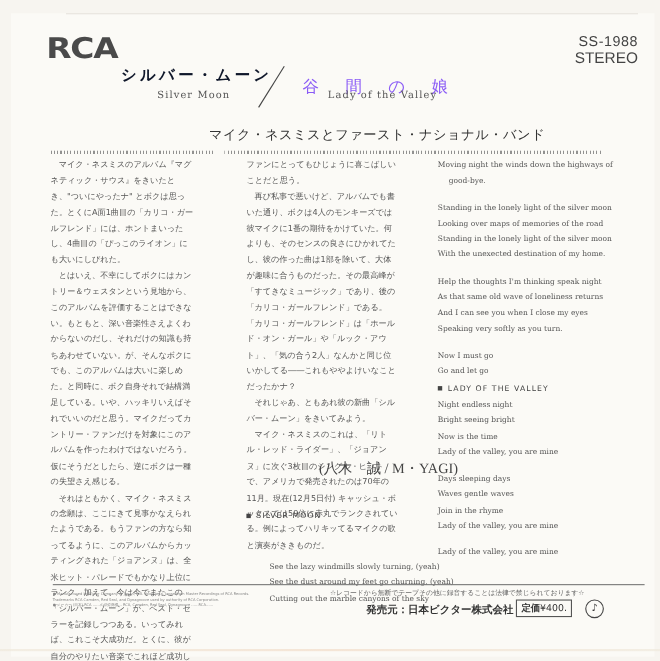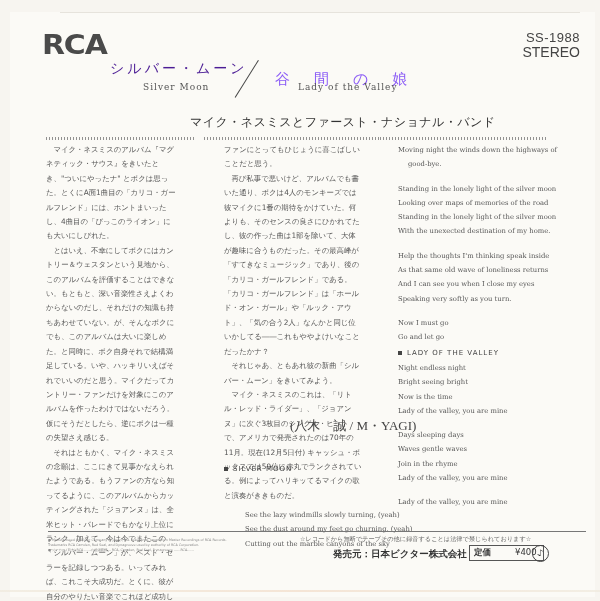--- a/index.html
+++ b/index.html
@@ -4,21 +4,21 @@
 <style>
   html, body { margin:0; padding:0; }
   body { width:600px; height:601px; background:#f7f5f0; position:relative; overflow:hidden; font-family:"DejaVu Serif", serif; color:#3a3a3a; }
   .sheet { position:absolute; left:10px; top:12px; width:585px; height:585px; background:#fbfaf6; }
   .edge-top { position:absolute; left:60px; top:12px; width:520px; height:1px; background:#e6e3dc; }
   .edge-bottom { position:absolute; left:0; top:590px; width:600px; height:2px; background:linear-gradient(90deg,#efe9dc,#f2dcc8,#efe9dc); opacity:.7; }
   .logo { position:absolute; left:42px; top:30px; font-family:"DejaVu Sans", sans-serif; font-weight:bold; font-size:26px; letter-spacing:-1px; color:#4a4a4a; transform:scaleX(1.15); transform-origin:left; }
   .catalog { position:absolute; left:540px; top:30px; font-family:"Liberation Sans", sans-serif; font-size:13px; color:#444; text-align:right; width:40px; }
   .catalog .no { position:absolute; right:0; top:0; white-space:nowrap; letter-spacing:.5px; }
   .catalog .st { position:absolute; right:0; top:14px; white-space:nowrap; font-weight:normal; font-size:14px; }
-  .title-a-jp { position:absolute; left:110px; top:60px; font-family:"DejaVu Sans", sans-serif; font-size:14px; letter-spacing:3px; color:#4c1d95; }
+  .title-a-jp { position:absolute; left:110px; top:60px; font-family:"DejaVu Sans", sans-serif; font-size:14px; letter-spacing:3px; color:#0f172a;font-weight:bold; }
   .title-a-en { position:absolute; left:143px; top:82px; font-size:9px; letter-spacing:1px; color:#555; }
   .slash { position:absolute; left:265px; top:60px; width:1px; height:44px; background:#444; transform:rotate(32deg); transform-origin:top left; left:258px; }
   .title-b-jp { position:absolute; left:275px; top:70px; font-family:"DejaVu Sans", sans-serif; font-size:15px; letter-spacing:24px; color:#8b5cf6; }
   .title-b-en { position:absolute; left:298px; top:82px; font-size:9px; letter-spacing:1px; color:#555; }
   .artist { position:absolute; left:190px; top:114px; font-family:"DejaVu Sans", sans-serif; font-size:12px; color:#333; letter-spacing:.5px;text-align:right; }
   .wavy { position:absolute; top:137px; height:3px; background:repeating-linear-gradient(90deg,#777 0 1px,transparent 1px 3px); opacity:.8; }
   .col { position:absolute; font-family:"DejaVu Sans", sans-serif; font-size:7.4px; line-height:14.4px; color:#555; }
   .col p { margin:0; text-indent:1em; }
   .col1 { left:46px; top:143px; width:132px; }
   .col2 { left:224px; top:143px; width:138px; }
@@ -28,21 +28,21 @@
   .lyrics { position:absolute; font-size:6.8px; line-height:14.3px; color:#555; }
   .lyrics .gap { height:10px; }
   .lyrics .indent { padding-left:10px; }
   .ly1 { left:398px; top:143px; width:180px; }
   .ly2 { left:224px; top:508px; width:180px;margin-left:21px; }
   .rule { position:absolute; height:1px; background:#777; }
   .fine { position:absolute; left:48px; top:538px; width:185px; font-family:"DejaVu Sans", sans-serif; font-size:3.3px; line-height:5px; color:#888; }
   .warn { position:absolute; left:300px; top:535px; font-family:"DejaVu Sans", sans-serif; font-size:6.2px; color:#666; }
   .pub { position:absolute; left:333px; top:548px; font-family:"DejaVu Sans", sans-serif; font-size:9.5px; font-weight:bold; color:#333; }
   .price { position:absolute; left:469px; top:545px; border:1px solid #555; padding:1px 4px; font-family:"DejaVu Sans", sans-serif; font-size:8.5px; color:#333; white-space:nowrap; }
-  .price .lbl { font-weight:bold; margin-right:24px; }
+  .price .lbl { font-weight:bold; margin-right:0; }
   .victor { position:absolute; left:532px; top:545px; width:15px; height:15px; border:1px solid #444; border-radius:50%; font-size:9px; line-height:15px; text-align:center; color:#333; }
 </style>
 </head>
 <body>
 
 <div class="sheet"></div>
 <div class="edge-top"></div>
 <div class="edge-bottom"></div>
 
 <div class="logo">RCA</div>
@@ -87,21 +87,21 @@
 
 <div class="lyrics ly1">
   <div>Moving night the winds down the highways of</div>
   <div class="indent">good-bye.</div>
   <div class="gap"></div>
   <div>Standing in the lonely light of the silver moon</div>
   <div>Looking over maps of memories of the road</div>
   <div>Standing in the lonely light of the silver moon</div>
   <div>With the unexected destination of my home.</div>
   <div class="gap"></div>
-  <div>Help the thoughts I'm thinking speak inside</div>
+  <div>Help the thoughts I'm thinking speak night</div>
   <div>As that same old wave of loneliness returns</div>
   <div>And I can see you when I close my eyes</div>
   <div>Speaking very softly as you turn.</div>
   <div class="gap"></div>
   <div>Now I must go</div>
   <div>Go and let go</div>
 </div>
 
 <div class="sec-head" style="left:398px;top:349px">
   <span class="sq"></span><span>LADY OF THE VALLEY</span>

